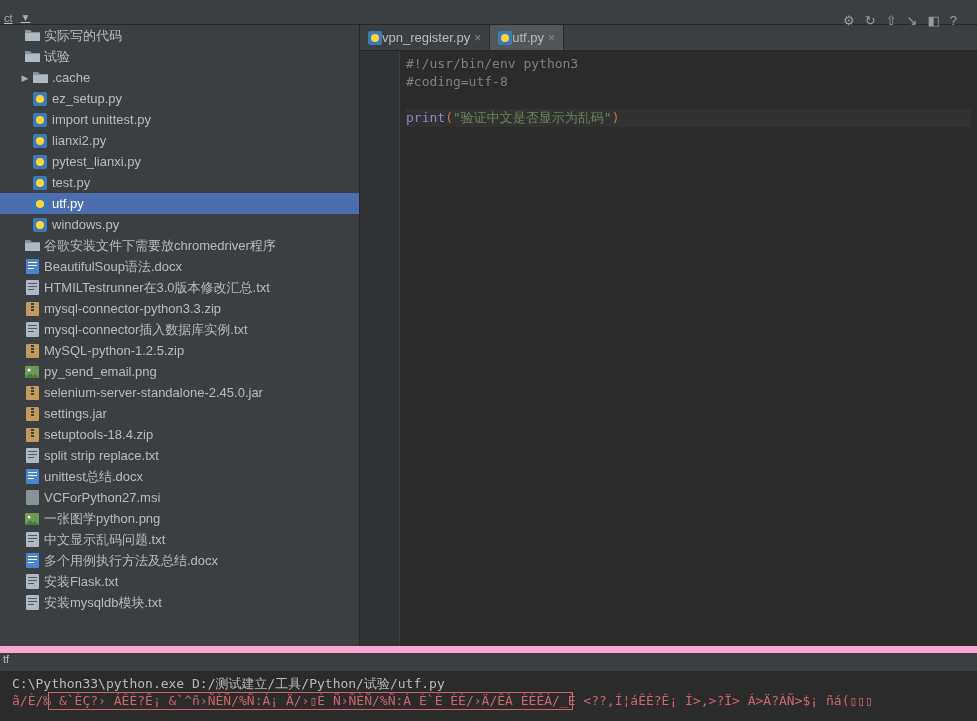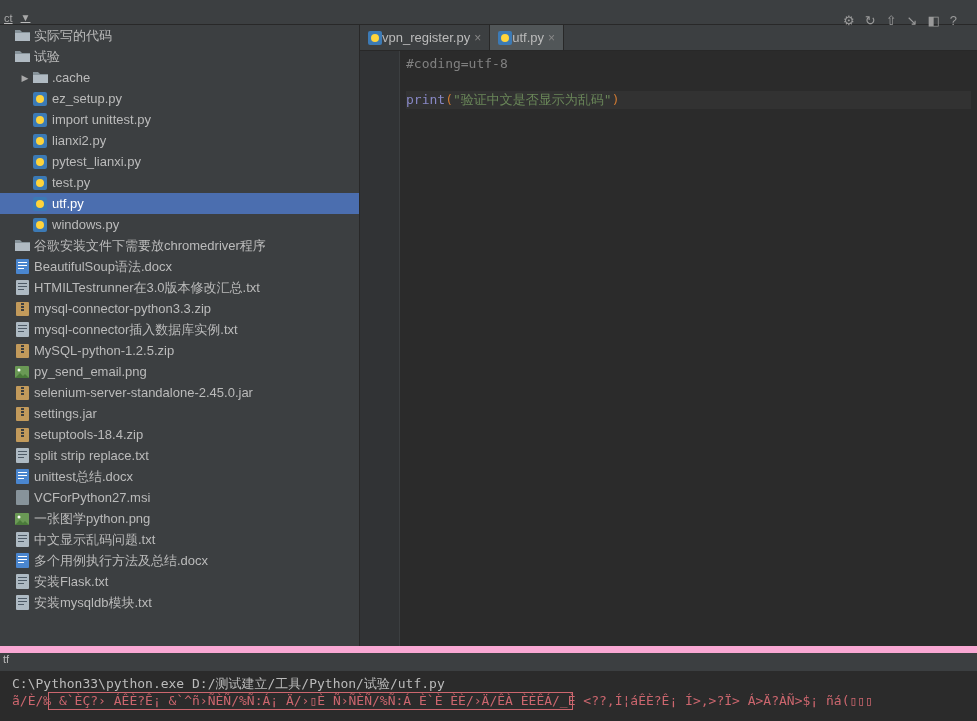--- a/index.html
+++ b/index.html
@@ -60,21 +60,21 @@
       height: 21px;
       padding-left: 4px;
       cursor: pointer;
       white-space: nowrap;
     }
     .tree-item.selected { background: #4b6eaf; color: #ffffff; }
     .tree-item .arrow { width: 14px; text-align: center; font-size: 9px; color: #a9a9a9; }
     .tree-item .icon { width: 16px; height: 16px; margin-right: 4px; display: inline-flex; align-items: center; justify-content: center; }
     .tree-item .label { color: #bbbbbb; }
     .tree-item.selected .label { color: #ffffff; }
-    .indent-0 { padding-left: 0; }
+    .indent-0 { padding-left: 10px; }
     .indent-1 { padding-left: 18px; }
     .editor-area {
       flex: 1;
       display: flex;
       flex-direction: column;
       background: #2b2b2b;
     }
     .editor-tabs {
       height: 26px;
       background: #3c3f41;
@@ -500,20 +500,21 @@
               <path d="M3 7a4 4 0 018 0 4 4 0 01-8 0z" fill="#ffd43b"></path>
             </svg>
           </span>
           <span>utf.py</span>
           <span class="close">×</span>
         </div>
       </div>
     <div class="editor-body">
       <div class="gutter"></div>
       <div class="code">
+        <div class="line"><span class="comment">#!/usr/bin/env python3</span></div>
         <div class="line"><span class="comment">#coding=utf-8</span></div>
         <div class="line">&nbsp;</div>
         <div class="line highlight-line"><span class="builtin">print</span><span class="paren">(</span><span class="string">"验证中文是否显示为乱码"</span><span class="paren">)</span></div>
       </div>
     </div>
   </div>
 </div>
 
 <div class="console-area">
   <div class="console-tab">tf</div>

